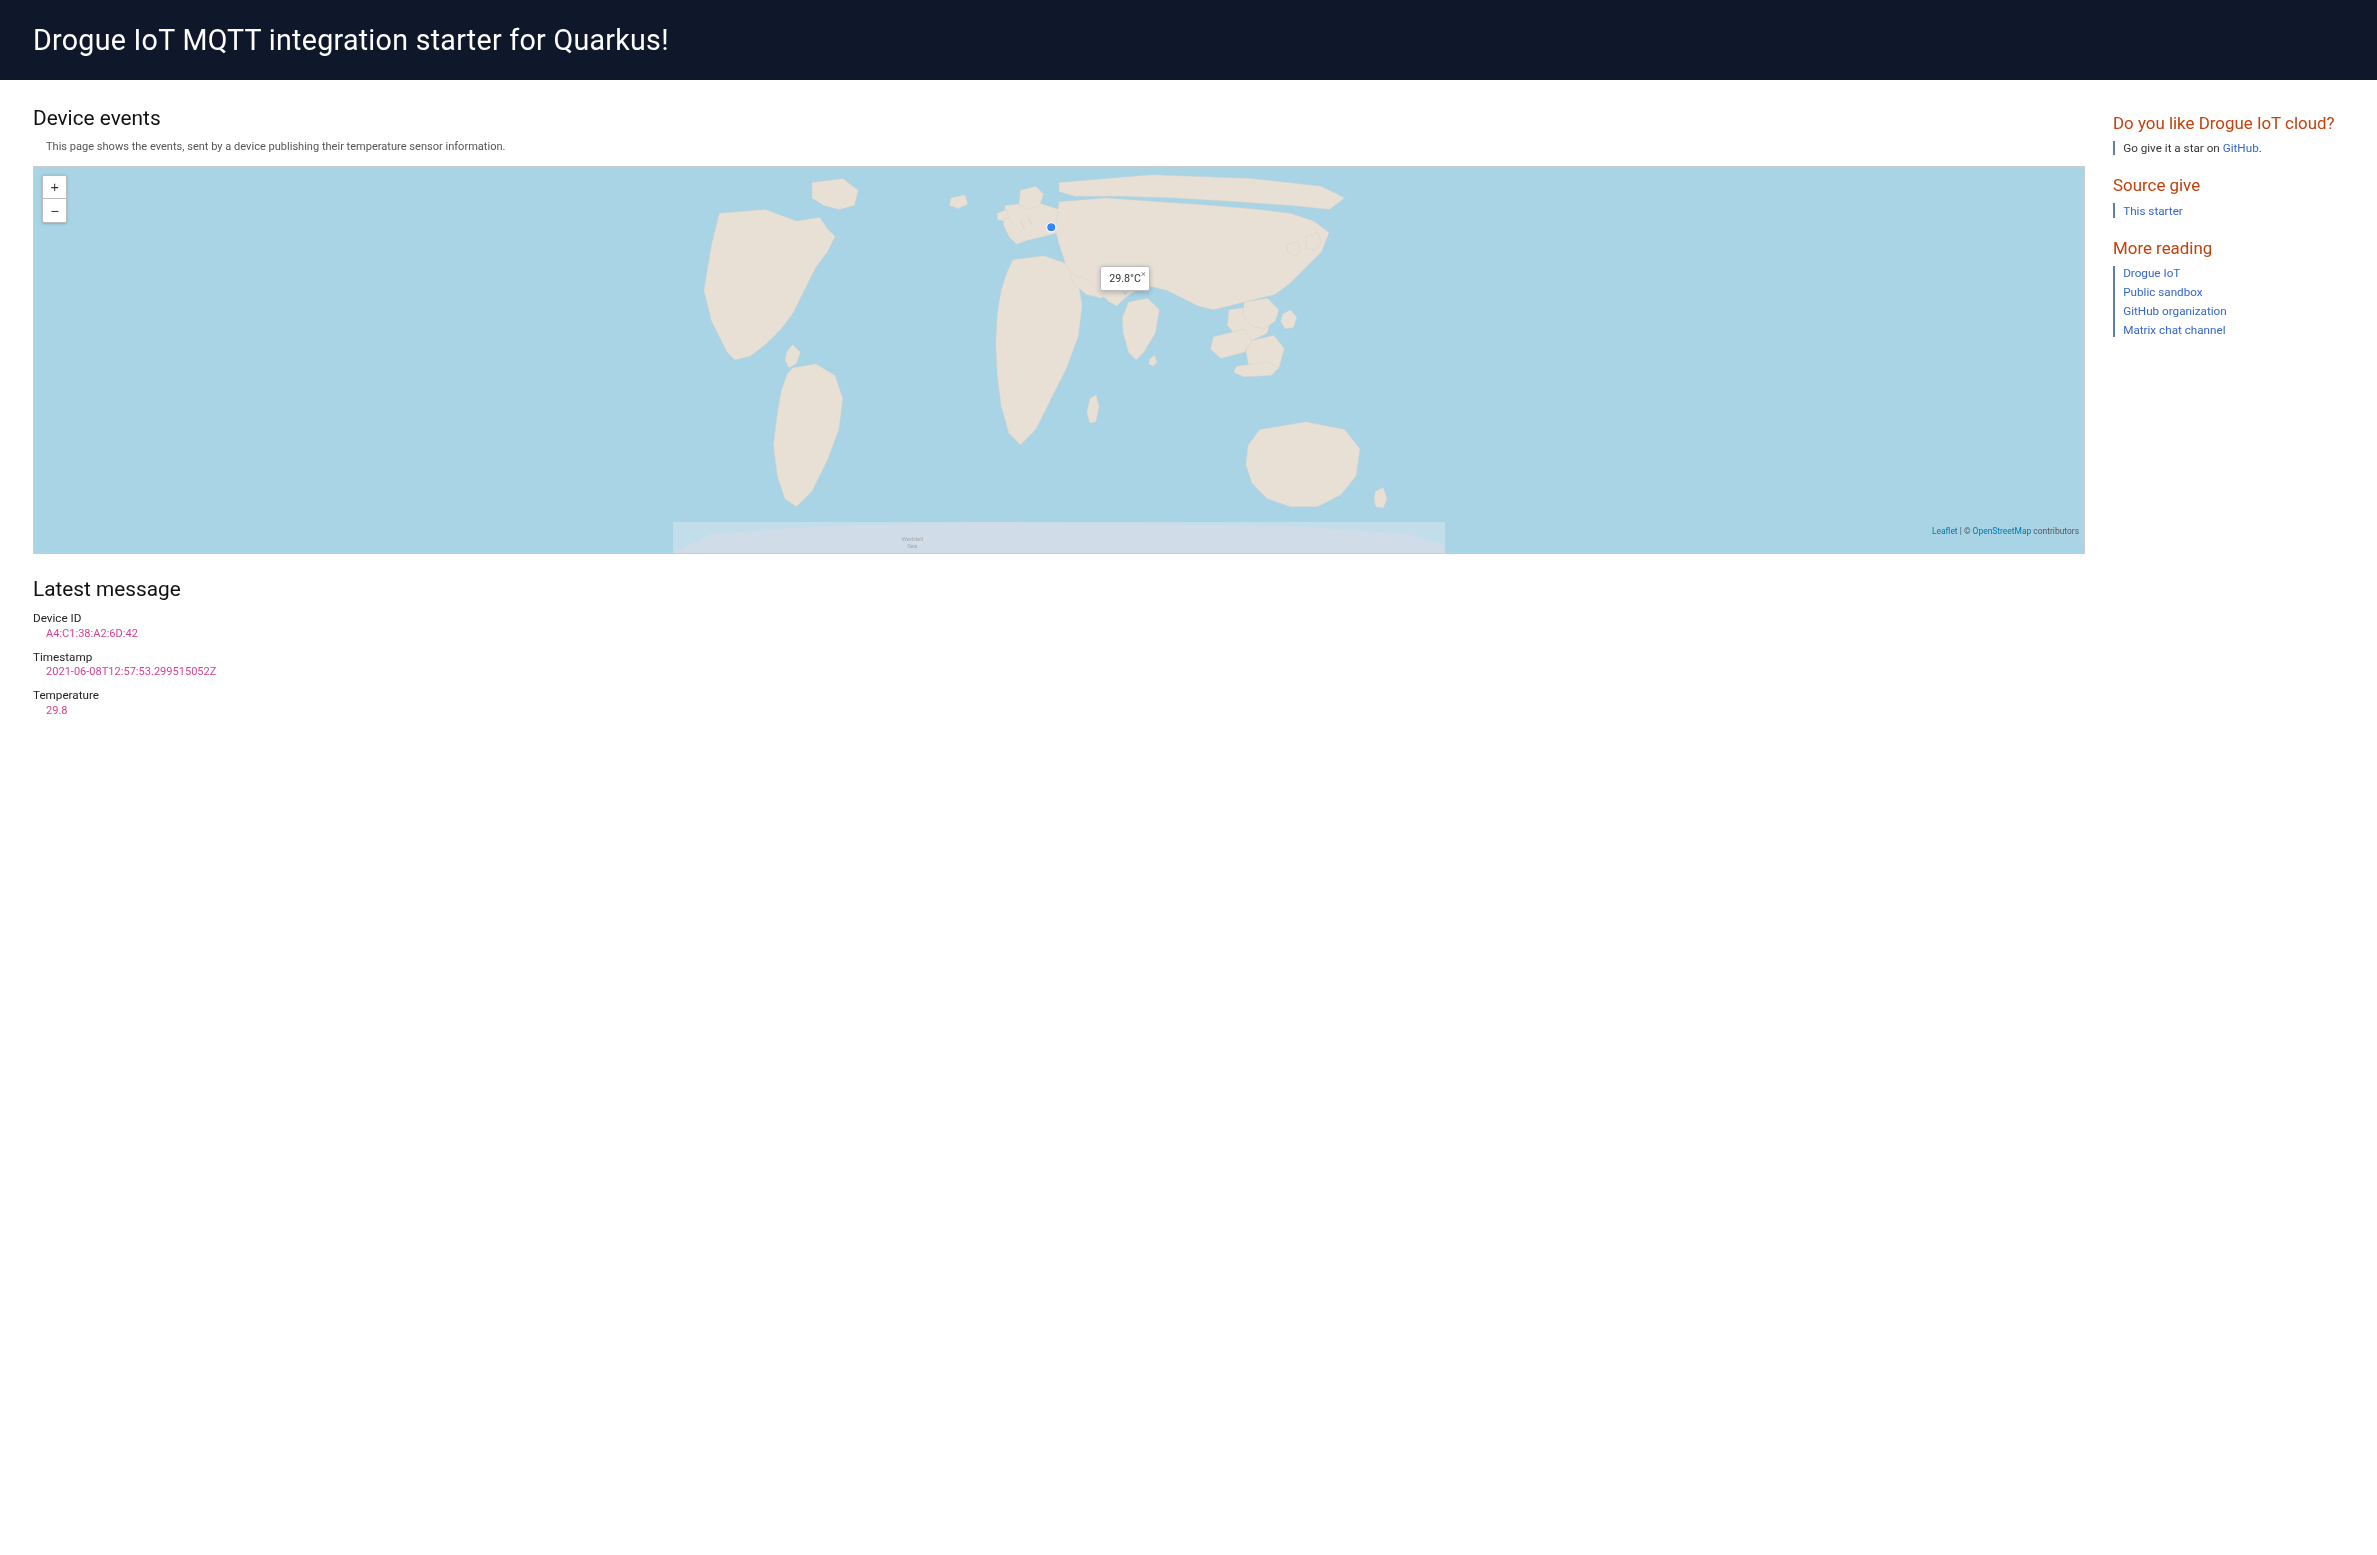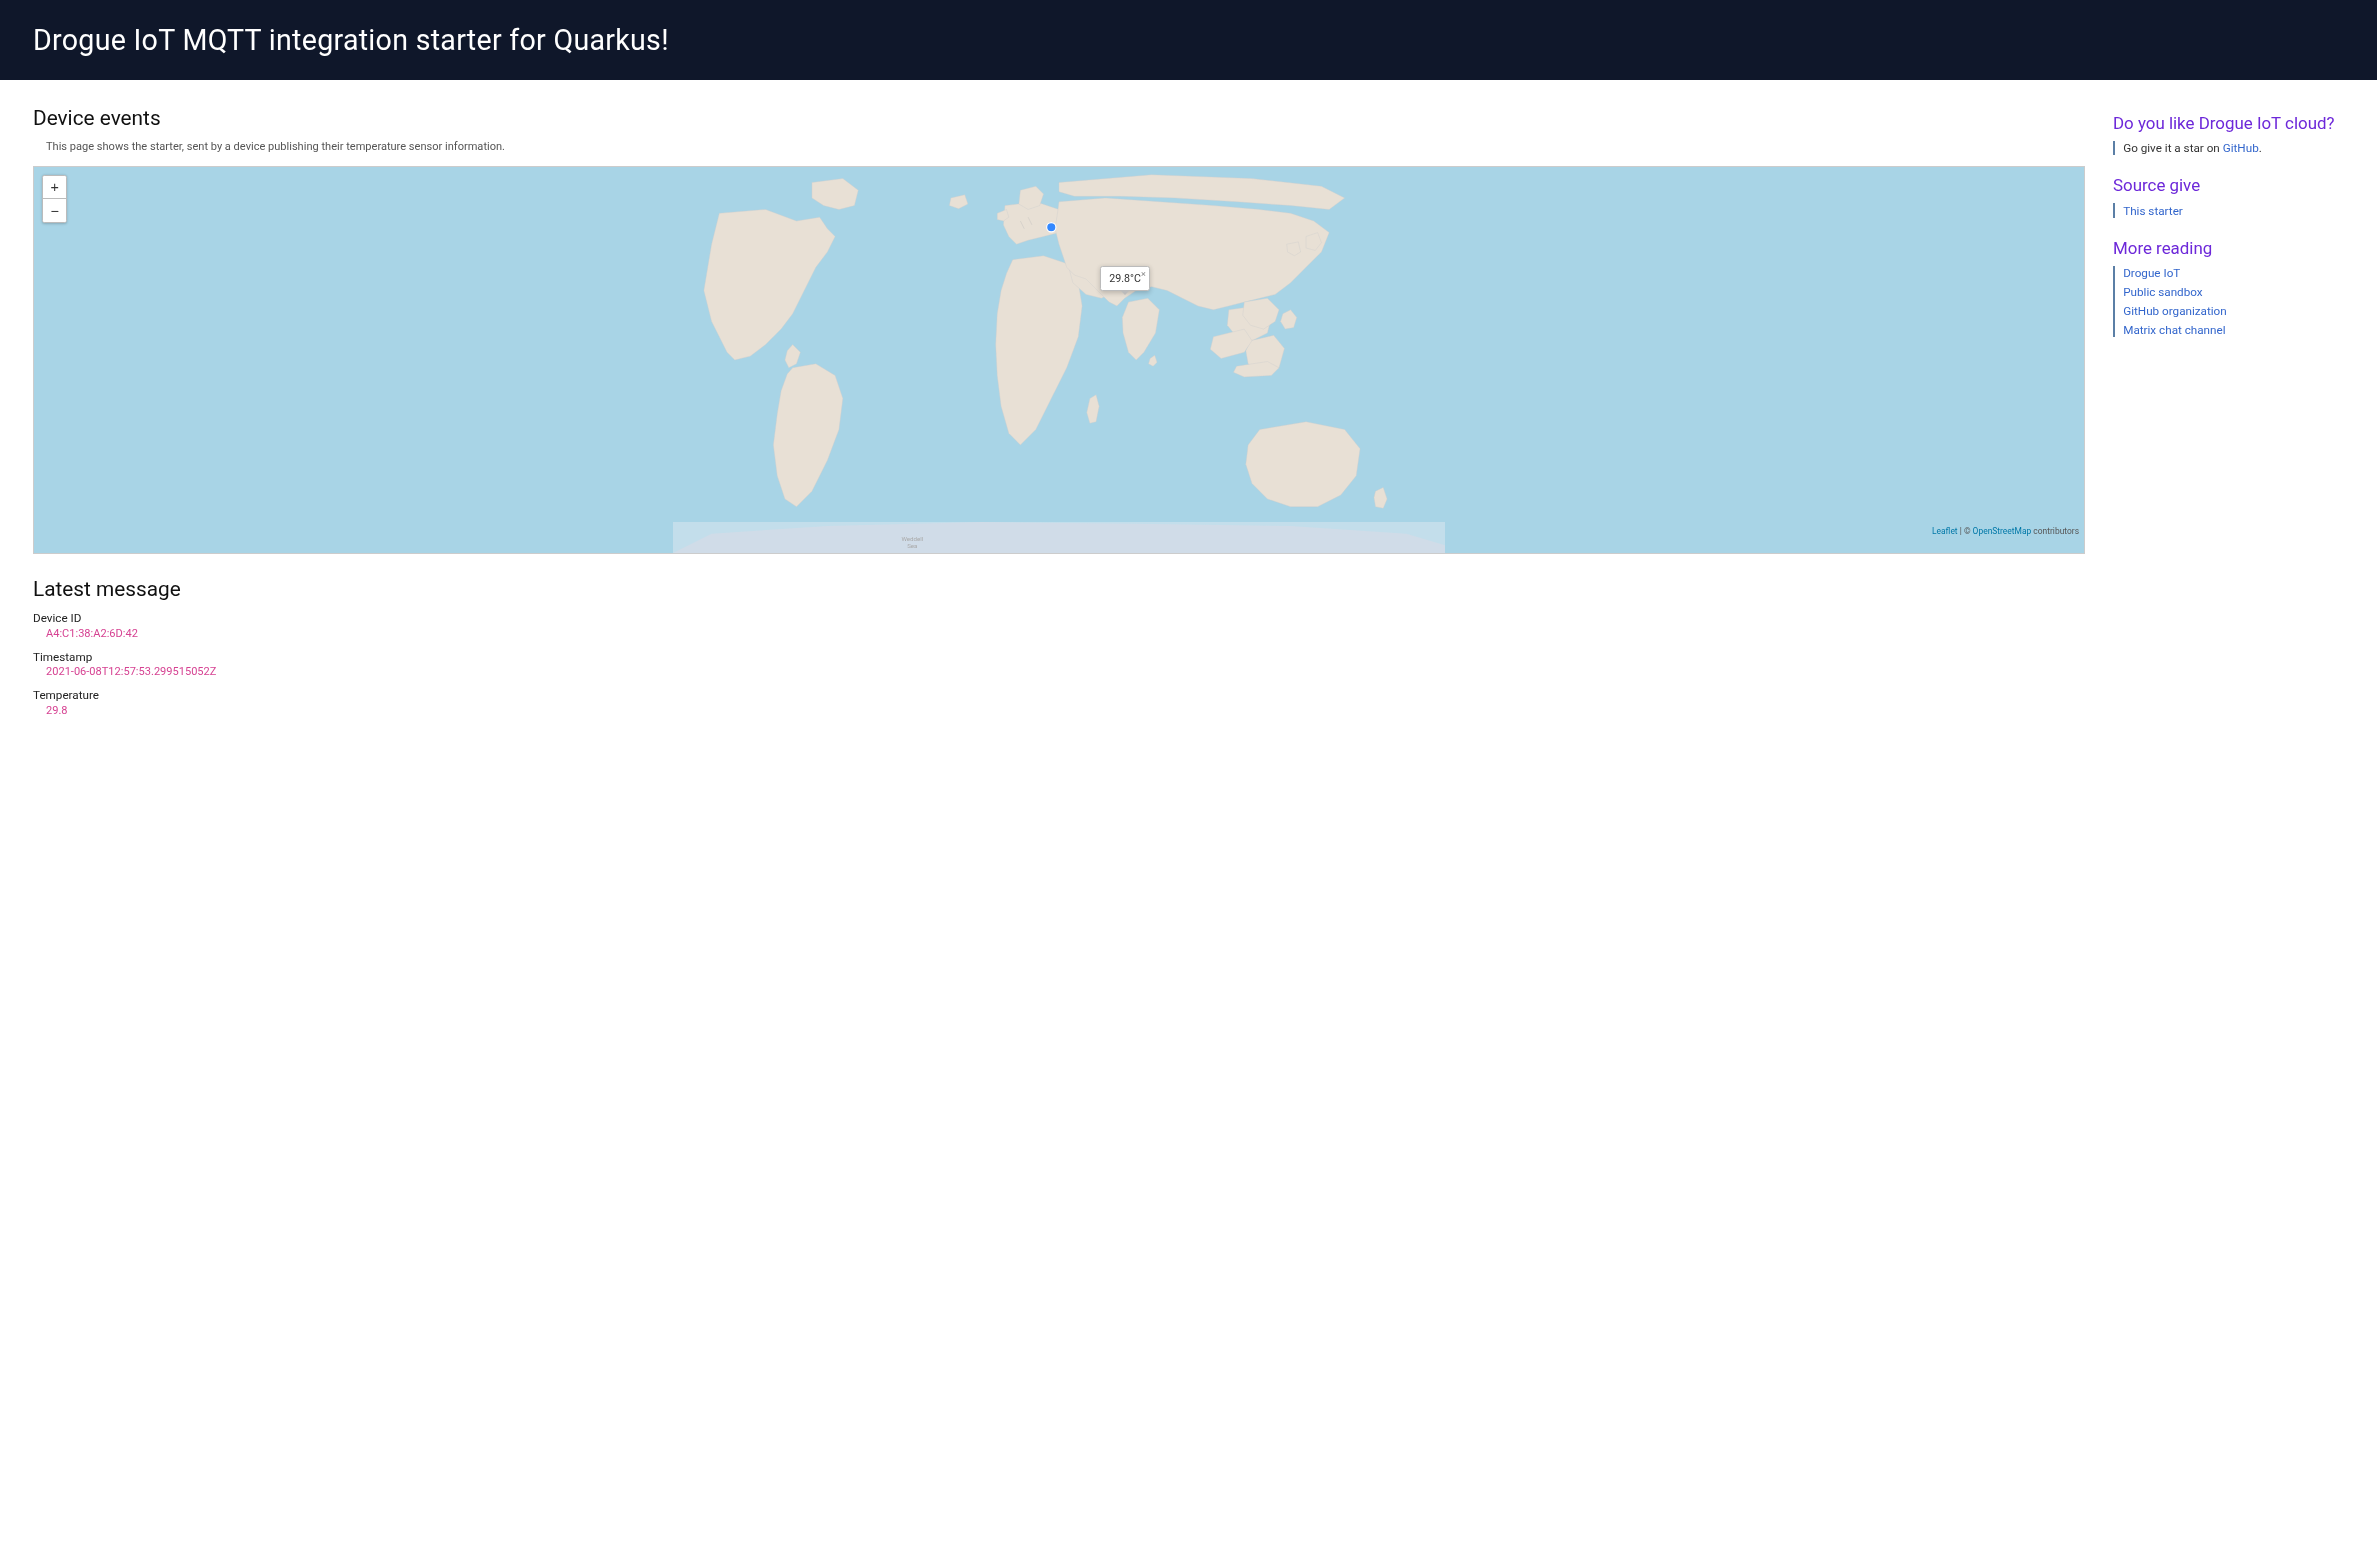--- a/index.html
+++ b/index.html
@@ -156,21 +156,21 @@
       padding-left: 13px;
     }
 
     
     .right-section {
       margin-bottom: 20px;
     }
     .right-section h2 {
       font-size: 1.3rem;
       font-weight: 400;
-      color: #6d28d9;
+      color: #c2410c;
       margin-bottom: 8.2px;
     }
     .bordered-link {
       border-left: 2.5px solid #5b7fa6;
       padding-left: 8.2px;
       margin-bottom: 5px;
     }
     .bordered-link a {
       color: #3366cc;
       text-decoration: none;
@@ -199,21 +199,21 @@
 
 <header class="header">
   <h1>Drogue IoT MQTT integration starter for Quarkus!</h1>
 </header>
 
 <div class="main-content">
 
   <div class="left-panel">
 
     <h2 class="section-title">Device events</h2>
-    <p class="section-desc">This page shows the starter, sent by a device publishing their temperature sensor information.</p>
+    <p class="section-desc">This page shows the events, sent by a device publishing their temperature sensor information.</p>
 
     <div class="map-container">
 
       
       <svg class="map-svg" viewBox="0 0 1000 500" xmlns="http://www.w3.org/2000/svg">
 
         <rect width="1000" height="500" fill="#a8d4e6"></rect>
 
         <path d="M 60 60 L 120 55 L 160 70 L 190 65 L 200 80 L 210 90 L 200 110 L 185 130 L 170 160 L 155 190 L 140 210 L 120 230 L 100 245 L 80 250 L 70 240 L 60 220 L 50 200 L 45 180 L 40 160 L 45 130 L 50 100 L 55 80 Z" fill="#e8e0d5" stroke="#ccc" stroke-width="0.5"></path>
 

